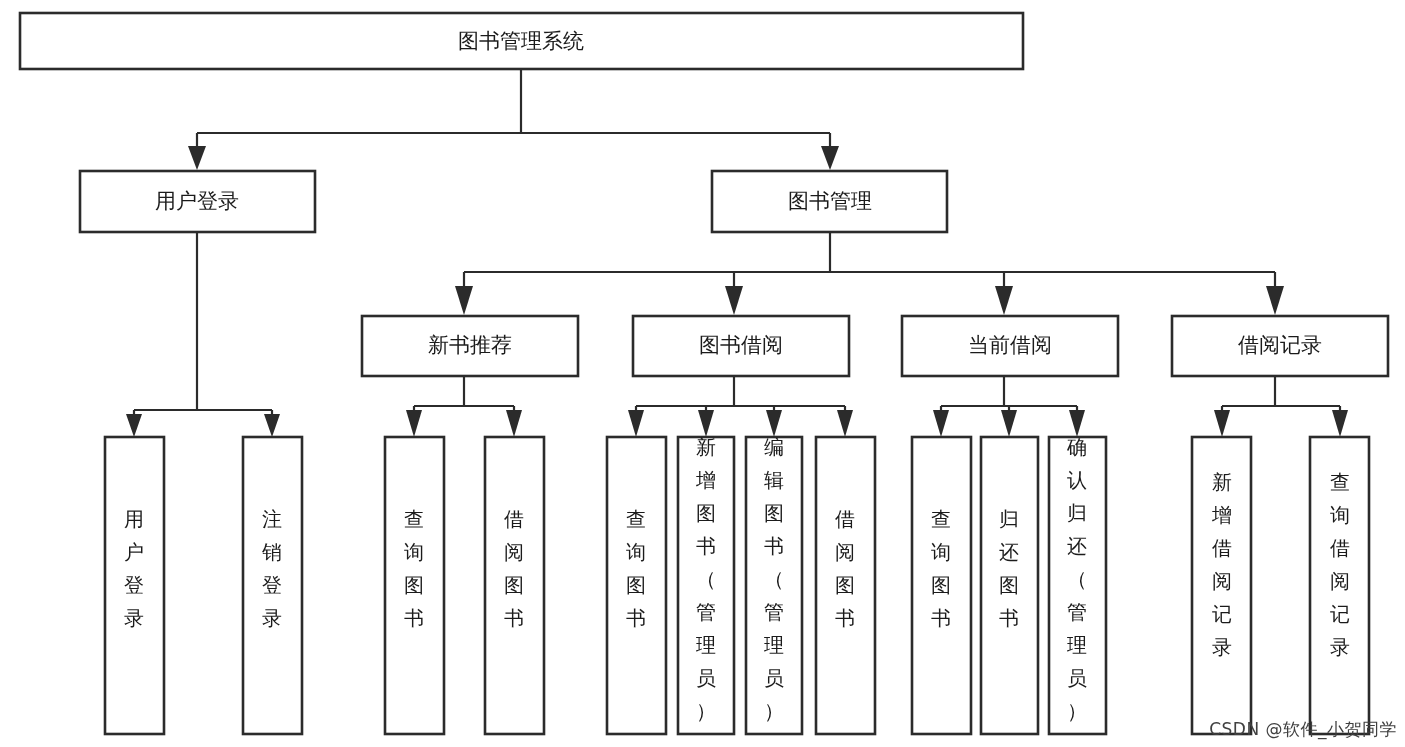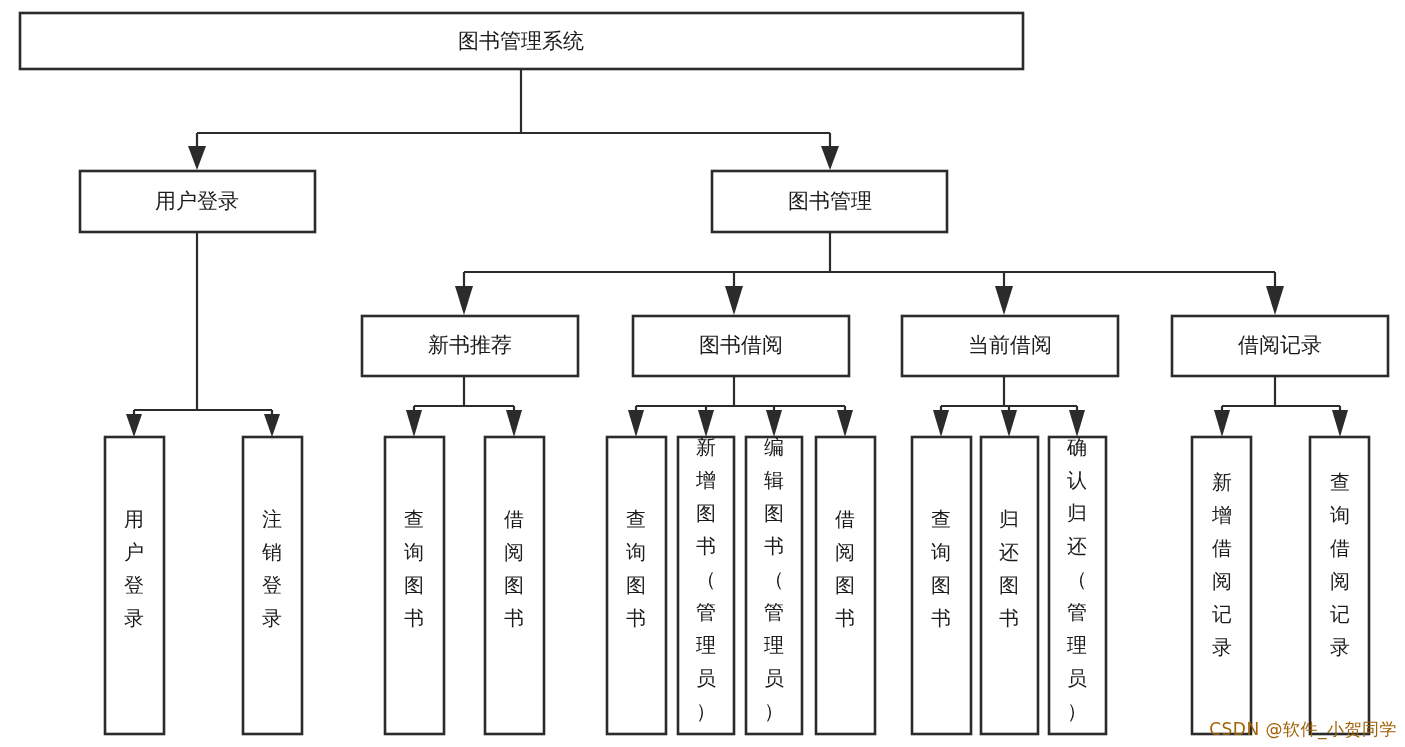--- a/index.html
+++ b/index.html
@@ -18,21 +18,21 @@
     dominant-baseline:middle;
   }
   .leaf-label{
     font-family:"DejaVu Sans","Liberation Sans",sans-serif;
     font-size:20px;fill:#1b1b1b;text-anchor:middle;
     dominant-baseline:middle;
   }
   .watermark{
     position:absolute;right:8px;bottom:6px;
     font-family:"DejaVu Sans","Liberation Sans",sans-serif;
-    font-size:17px;color:#a16207;white-space:nowrap;
+    font-size:17px;color:#404040;white-space:nowrap;
     letter-spacing:0.5px;user-select:none;
   }
 </style>
 </head>
 <body>
 
 <svg id="diagram" viewBox="0 0 1405 747" xmlns="http://www.w3.org/2000/svg">
 
   <defs>
     <g id="arrow-tip"></g>

